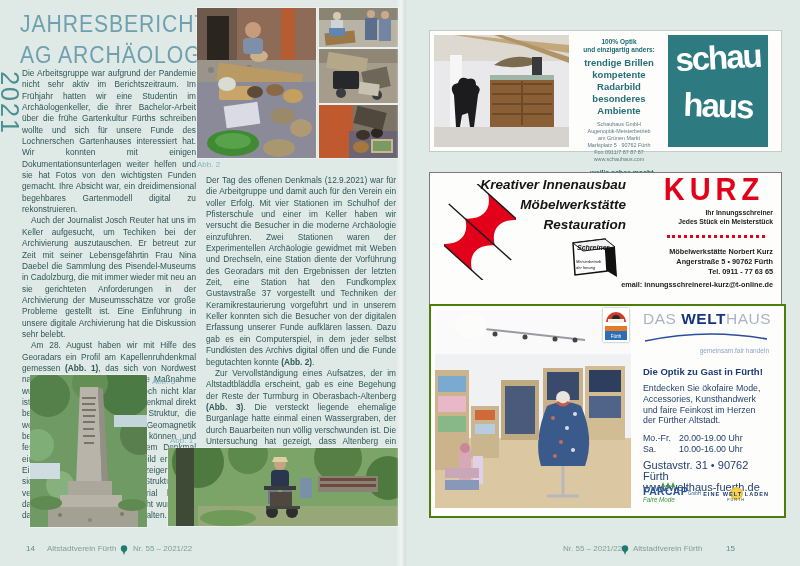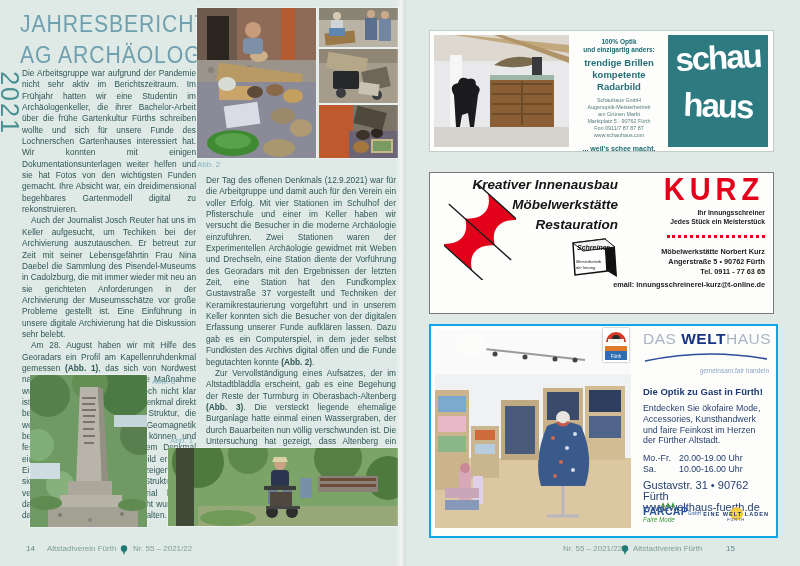--- a/index.html
+++ b/index.html
@@ -23,21 +23,21 @@
   .signature{margin-top:6px;text-align:right;padding-right:12px;color:#4d9aa2;}
   .abb{position:absolute;font-size:8px;color:#85b4c3;}
   .photo{position:absolute;overflow:hidden;box-shadow:0 0 0 1px rgba(255,255,255,.35);}
   .photo svg{display:block;}
   
   .footer{position:absolute;top:544px;height:14px;font-size:8px;color:#7fa099;width:400px;}
   .footer span{position:absolute;white-space:nowrap;}
   .footer .num{color:#628a8a;}
   .pin{position:absolute;width:8px;height:10px;}
   
-  .ad{position:absolute;background:#fdfdfc;}
+  .ad{position:absolute;background:#fdfdfc;padding-left:8px;}
   .ad-schauhaus{left:429px;top:30px;width:343px;height:120px;border:1px solid #c2cdca;}
   .sh-photo{position:absolute;left:4px;top:4px;width:135px;height:112px;}
   .sh-mid{position:absolute;left:142px;top:7px;width:94px;text-align:center;}
   .sh-top{font-size:6.5px;font-weight:bold;color:#1c6b72;line-height:8px;}
   .sh-big{font-size:9.5px;font-weight:bold;color:#256f76;line-height:12px;margin-top:3px;}
   .sh-small{font-size:5.4px;color:#5a7d80;line-height:7px;margin-top:4px;}
   .sh-tag{font-size:7px;font-weight:bold;color:#1c6b72;margin-top:6px;}
   .sh-logo{position:absolute;left:238px;top:4px;width:100px;height:112px;background:#2d7a81;
            color:#fff;font-weight:bold;text-align:center;line-height:46px;transform-origin:center;}
   .sh-logo div{font-size:33px;letter-spacing:-2px;transform:rotate(-3deg);}
@@ -46,21 +46,21 @@
   .kz-italic{position:absolute;right:155px;text-align:left;font-style:italic;font-weight:600;
              font-size:13.5px;color:#151515;white-space:nowrap;}
   .kz-brand{position:absolute;left:233px;top:-2px;width:102px;text-align:center;color:#e2001a;
             font-size:29px;font-weight:900;letter-spacing:5px;transform:scaleY(1.1);transform-origin:top;}
   .kz-sub{position:absolute;right:8px;text-align:right;font-size:6.8px;font-weight:bold;color:#222;white-space:nowrap;}
   .kz-dots{position:absolute;left:237px;top:62px;width:98px;border-top:3px dotted #e2001a;}
   .kz-addr{position:absolute;right:8px;text-align:right;font-size:7.3px;font-weight:bold;color:#222;
            line-height:10px;white-space:nowrap;}
   .kz-logo{position:absolute;left:14px;top:11px;}
   .kz-cube{position:absolute;left:139px;top:60px;}
-  .ad-welthaus{left:429px;top:324px;width:345px;height:210px;border:2px solid #0ea5e9;}
+  .ad-welthaus{left:429px;top:304px;width:345px;height:210px;border:2px solid #4d7c0f;}
   .wh-photo{position:absolute;left:4px;top:4px;width:196px;height:198px;}
   .wh-badge{position:absolute;left:172px;top:2px;width:26px;height:34px;background:#fff;
             box-shadow:0 0 2px rgba(0,0,0,.4);}
   .wh-right{position:absolute;left:212px;top:4px;width:126px;}
   .wh-brand{font-size:15.5px;letter-spacing:.5px;white-space:nowrap;}
   .wh-brand .lt{color:#a9b5c5;font-weight:300;}
   .wh-brand .bd{color:#16337f;font-weight:bold;}
   .wh-tagline{font-size:6.5px;color:#8ea6c8;text-align:right;margin-top:1px;}
   .wh-headline{font-size:9.5px;font-weight:bold;color:#1d3a72;margin-top:12px;}
   .wh-body{font-size:8.8px;color:#27406e;line-height:10.8px;margin-top:6px;}
@@ -266,20 +266,21 @@
         <path d="M60 30 q20 -14 46 -4 q-16 10 -46 4" fill="#7a6a4e"></path>
         <path d="M20 60 q-6 -10 4 -12 q2 -8 10 -4 q8 -2 8 6 q6 2 2 10 l-4 32 h-4 l-2 -14 l-6 2 l-2 12 h-4 z" fill="#1c1c1e"></path>
         <rect x="98" y="22" width="10" height="18" fill="#3a3a3c"></rect>
       </svg>
     </div>
     <div class="sh-mid">
       <div class="sh-top">100% Optik</div>
       <div class="sh-top">und einzigartig anders:</div>
       <div class="sh-big">trendige Brillen</div>
       <div class="sh-big" style="margin-top:0;">kompetente Radarbild</div>
+      <div class="sh-big" style="margin-top:0;">besonderes Ambiente</div>
       <div class="sh-small">Schauhaus GmbH</div>
       <div class="sh-small" style="margin-top:0;">Augenoptik-Meisterbetrieb</div>
       <div class="sh-small" style="margin-top:0;">am Grünen Markt</div>
       <div class="sh-small" style="margin-top:0;">Marktplatz 5 · 90762 Fürth</div>
       <div class="sh-small" style="margin-top:0;">Fon 0911/7 87 87 87</div>
       <div class="sh-small" style="margin-top:0;">www.schauhaus.com</div>
       <div class="sh-tag">... weil's schee macht.</div>
     </div>
     <div class="sh-logo">
       <div>schau</div>

